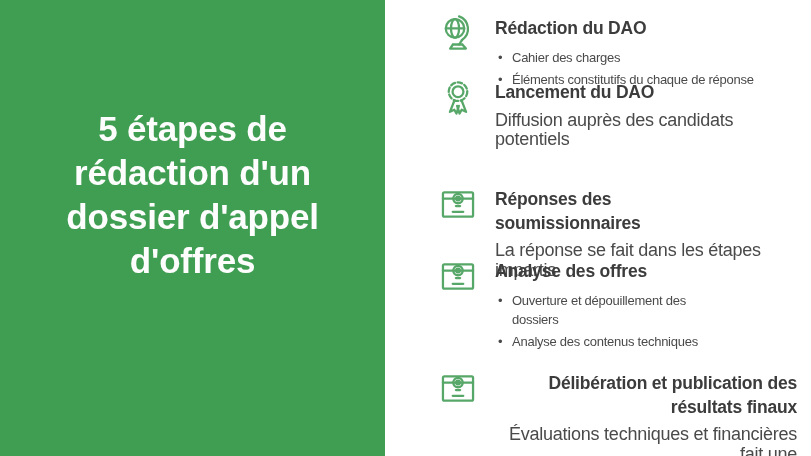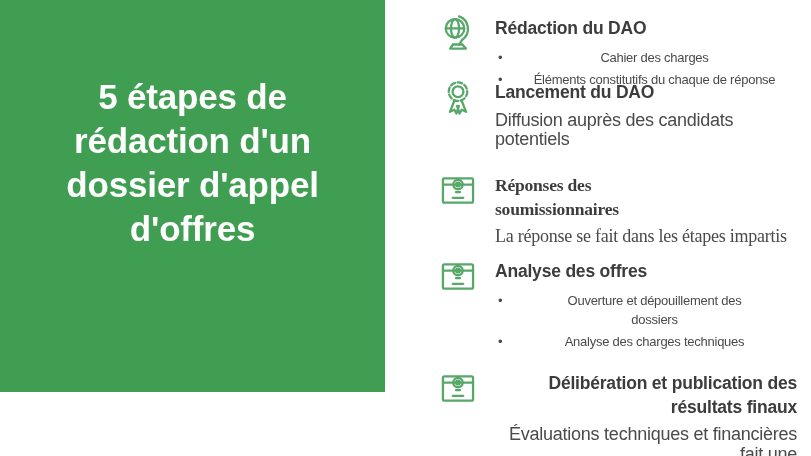--- a/index.html
+++ b/index.html
@@ -15,21 +15,21 @@
     width: 811px; height: 456px;
     overflow: hidden;
     background: var(--background);
     font-family: "Liberation Sans", "DejaVu Sans", sans-serif;
   }
   .canvas { position: relative; width: 811px; height: 456px; background: var(--background); }
 
   
   .hero {
     position: absolute; left: 0; top: 0;
-    width: 385px; height: 392px;
+    width: 385px; height: 456px;
     background: var(--panel-green);
     display: flex; align-items: center; justify-content: center;
     padding-bottom: 66px;
   }
   .hero-title {
     width: 334px;
     margin: 0;
     text-align: center;
     color: #FDFDFD;
     font-size: 35px;
@@ -41,21 +41,21 @@
 
   
   .step {
     position: absolute;
     left: 437px;
     display: flex;
     gap: 16px;
   }
   .step-1 { top: 13px; }
   .step-2 { top: 77px; }
-  .step-3 { top: 170px; font-family: Liberation Serif, serif; }
+  .step-3 { top: 184px; }
   .step-4 { top: 256px; }
   .step-5 { top: 368px; text-align: right; }
 
   .icon-box { width: 42px; height: 42px; flex: 0 0 42px; }
   .icon-box svg { width: 42px; height: 42px; display: block; }
   .ico { stroke: var(--icon-green); fill: none; stroke-width: 1.3; stroke-linecap: round; stroke-linejoin: round; }
 
   .step-text { width: 302px; padding-top: 4px; }
   .step-title {
     margin: 0;
@@ -71,21 +71,20 @@
     font-size: 18px;
     color: var(--body-color);
     line-height: 19.5px;
     letter-spacing: -0.25px;
     white-space: pre-line;
   }
   .step-bullets {
     margin: 7px 0 0;
     padding: 0;
     list-style: none;
-    text-align: center;
   }
   .step-bullets li {
     position: relative;
     padding-left: 17px;
     font-size: 13px;
     color: var(--body-color);
     line-height: 19px;
     letter-spacing: -0.25px;
     margin-bottom: 3px;
     white-space: pre-line;
@@ -172,21 +171,21 @@
         <circle class="ico" cx="12" cy="8.3" r="1.1"></circle>
         <path class="ico" d="M10.8 12.6 h2.4"></path>
         <path class="ico" d="M9 15.9 h6"></path>
       </svg>
     </div>
     <div class="step-text">
       <h3 class="step-title">Analyse des offres</h3>
       <ul class="step-bullets">
         <li>Ouverture et dépouillement des
 dossiers</li>
-        <li>Analyse des charges techniques</li>
+        <li>Analyse des contenus techniques</li>
       </ul>
     </div>
   </div>
 
   <div class="step step-5">
     <div class="icon-box">
       <svg viewBox="0 0 24 24">
         <rect class="ico" x="3.4" y="4.8" width="17.2" height="13.8" rx="0.8"></rect>
         <path class="ico" d="M3.4 8.3 H20.6"></path>
         <circle class="ico" cx="12" cy="8.3" r="2.7" fill="#FFFFFF"></circle>

